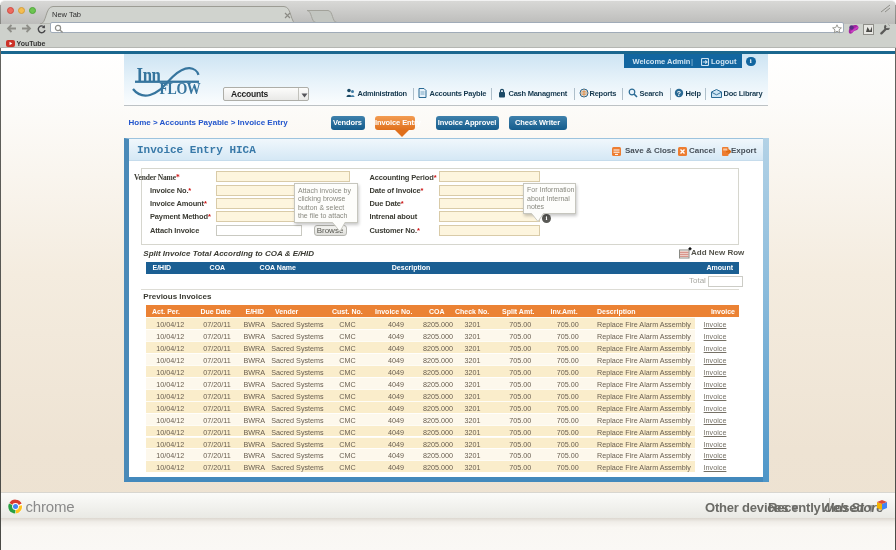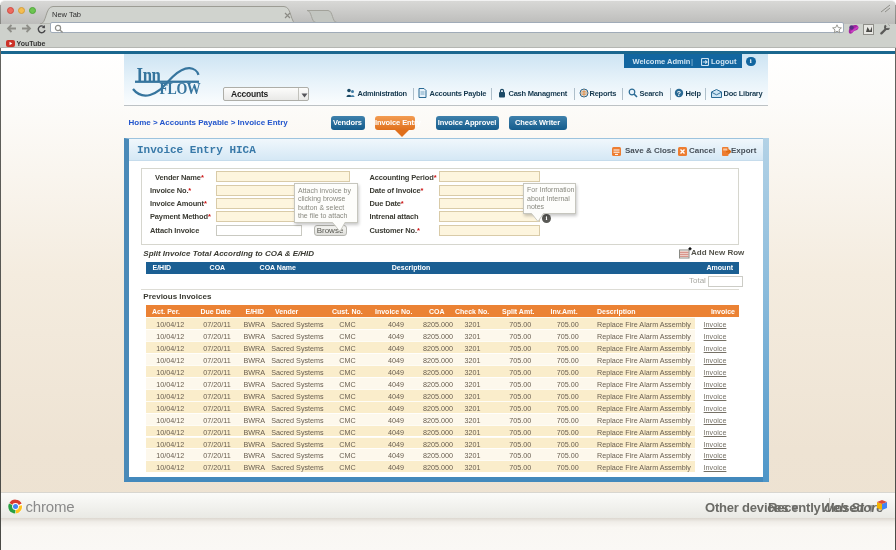--- a/index.html
+++ b/index.html
@@ -235,35 +235,35 @@
           </svg>
         <div class="abs acttext" style="left:560px;">Cancel</div>
         <svg class="abs acticon" style="left:592.5px;">
             <rect x="0" y="0" width="6.5" height="9" rx="1" fill="#ed7d31"></rect>
             <rect x="1.2" y="1.5" width="4" height="2" fill="#f9c9a3"></rect>
             <path d="M4,4.7 L7.6,4.7 M6.2,2.6 L8.6,4.7 L6.2,6.8" stroke="#e06a10" stroke-width="1.5" fill="none"></path>
           </svg>
         <div class="abs acttext" style="left:602px;">Export</div>
 
         <div class="abs" id="formbox"></div>
-        <div class="abs flabel" style="left:26px;top:33.5px;">Vender Name<i>*</i></div>
+        <div class="abs flabel" style="left:5px;top:33.5px;font-family:Liberation Serif, serif;">Vender Name<i>*</i></div>
         <div class="abs flabel" style="left:21px;top:46.8px;">Invoice No.<i>*</i></div>
         <div class="abs flabel" style="left:21px;top:60.1px;">Invoice Amount<i>*</i></div>
         <div class="abs flabel" style="left:21px;top:73.4px;">Payment Method<i>*</i></div>
         <div class="abs flabel" style="left:21px;top:86.7px;">Attach Invoice</div>
         <div class="abs finput" style="left:86.5px;top:32.3px;width:134px;"></div>
         <div class="abs finput" style="left:86.5px;top:45.6px;width:134px;"></div>
         <div class="abs finput" style="left:86.5px;top:58.9px;width:134px;"></div>
         <div class="abs finput" style="left:86.5px;top:72.2px;width:134px;"></div>
         <div class="abs winput" style="left:86.5px;top:85.5px;width:86px;"></div>
         <div class="abs" style="left:184.5px;top:86px;width:33px;height:11px;background:linear-gradient(#f7f7f4,#dededa);border:1px solid #b5b5af;border-radius:3px;box-sizing:border-box;font-size:8px;color:#55554e;text-align:center;line-height:10px;">Browse</div>
         <div class="abs flabel" style="left:240.5px;top:33.5px;">Accounting Period<i>*</i></div>
         <div class="abs flabel" style="left:240.5px;top:46.8px;">Date of Invoice<i>*</i></div>
         <div class="abs flabel" style="left:240.5px;top:60.1px;">Due Date<i>*</i></div>
-        <div class="abs flabel" style="left:240.5px;top:73.4px;">Intrenal attach</div>
+        <div class="abs flabel" style="left:240.5px;top:73.4px;">Intrenal about</div>
         <div class="abs flabel" style="left:240.5px;top:86.7px;">Customer No.<i>*</i></div>
         <div class="abs finput" style="left:309.5px;top:32.3px;width:101px;"></div>
         <div class="abs finput" style="left:309.5px;top:45.6px;width:101px;"></div>
         <div class="abs finput" style="left:309.5px;top:58.9px;width:101px;"></div>
         <div class="abs finput" style="left:309.5px;top:72.2px;width:101px;"></div>
         <div class="abs finput" style="left:309.5px;top:85.5px;width:101px;"></div>
         <div class="abs" style="left:413px;top:75px;width:9px;height:9px;border-radius:50%;background:#5a5a56;color:#fff;font-size:7px;font-weight:bold;text-align:center;line-height:9px;font-family:'Liberation Serif',serif;">i</div>
 
         <div class="abs tooltip" style="left:164.5px;top:44px;width:64px;height:40px;white-space:pre;">Attach invoice by
 clicking browse

